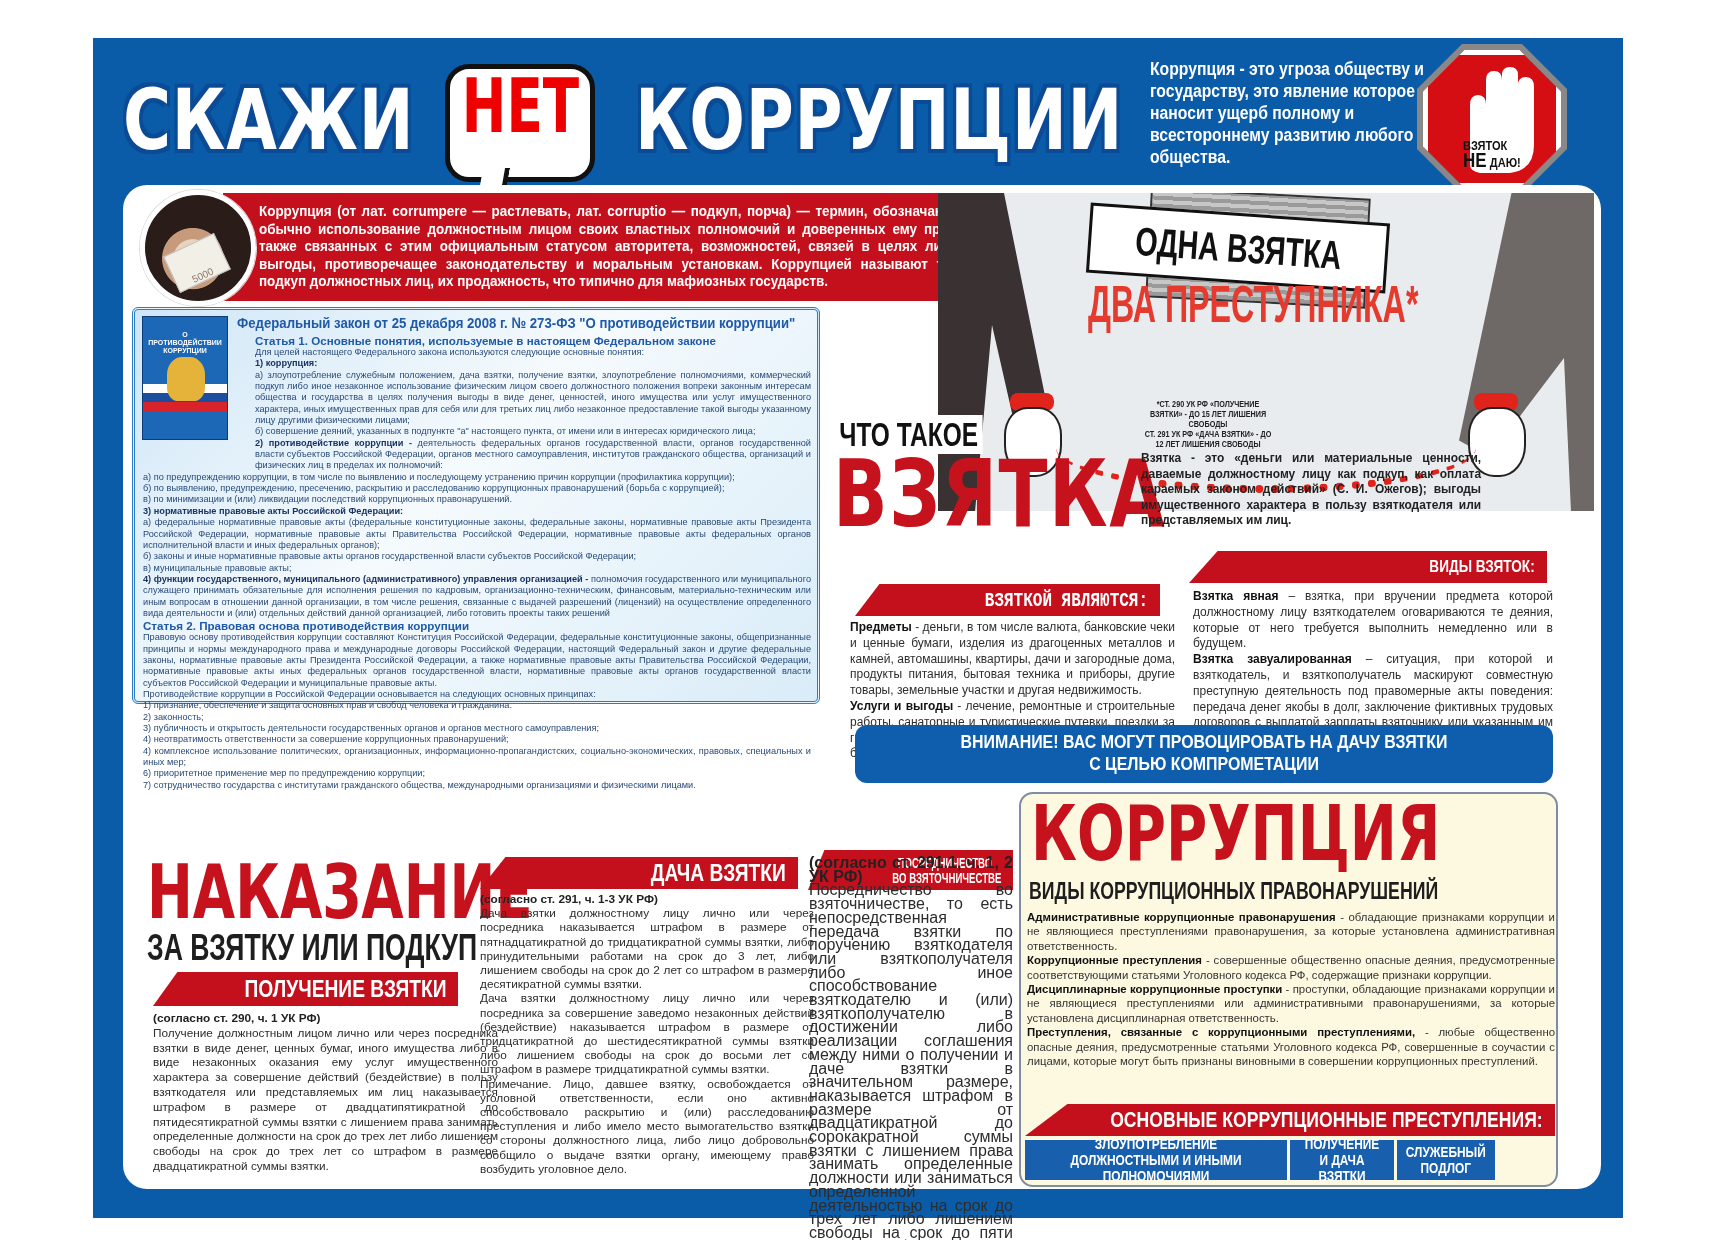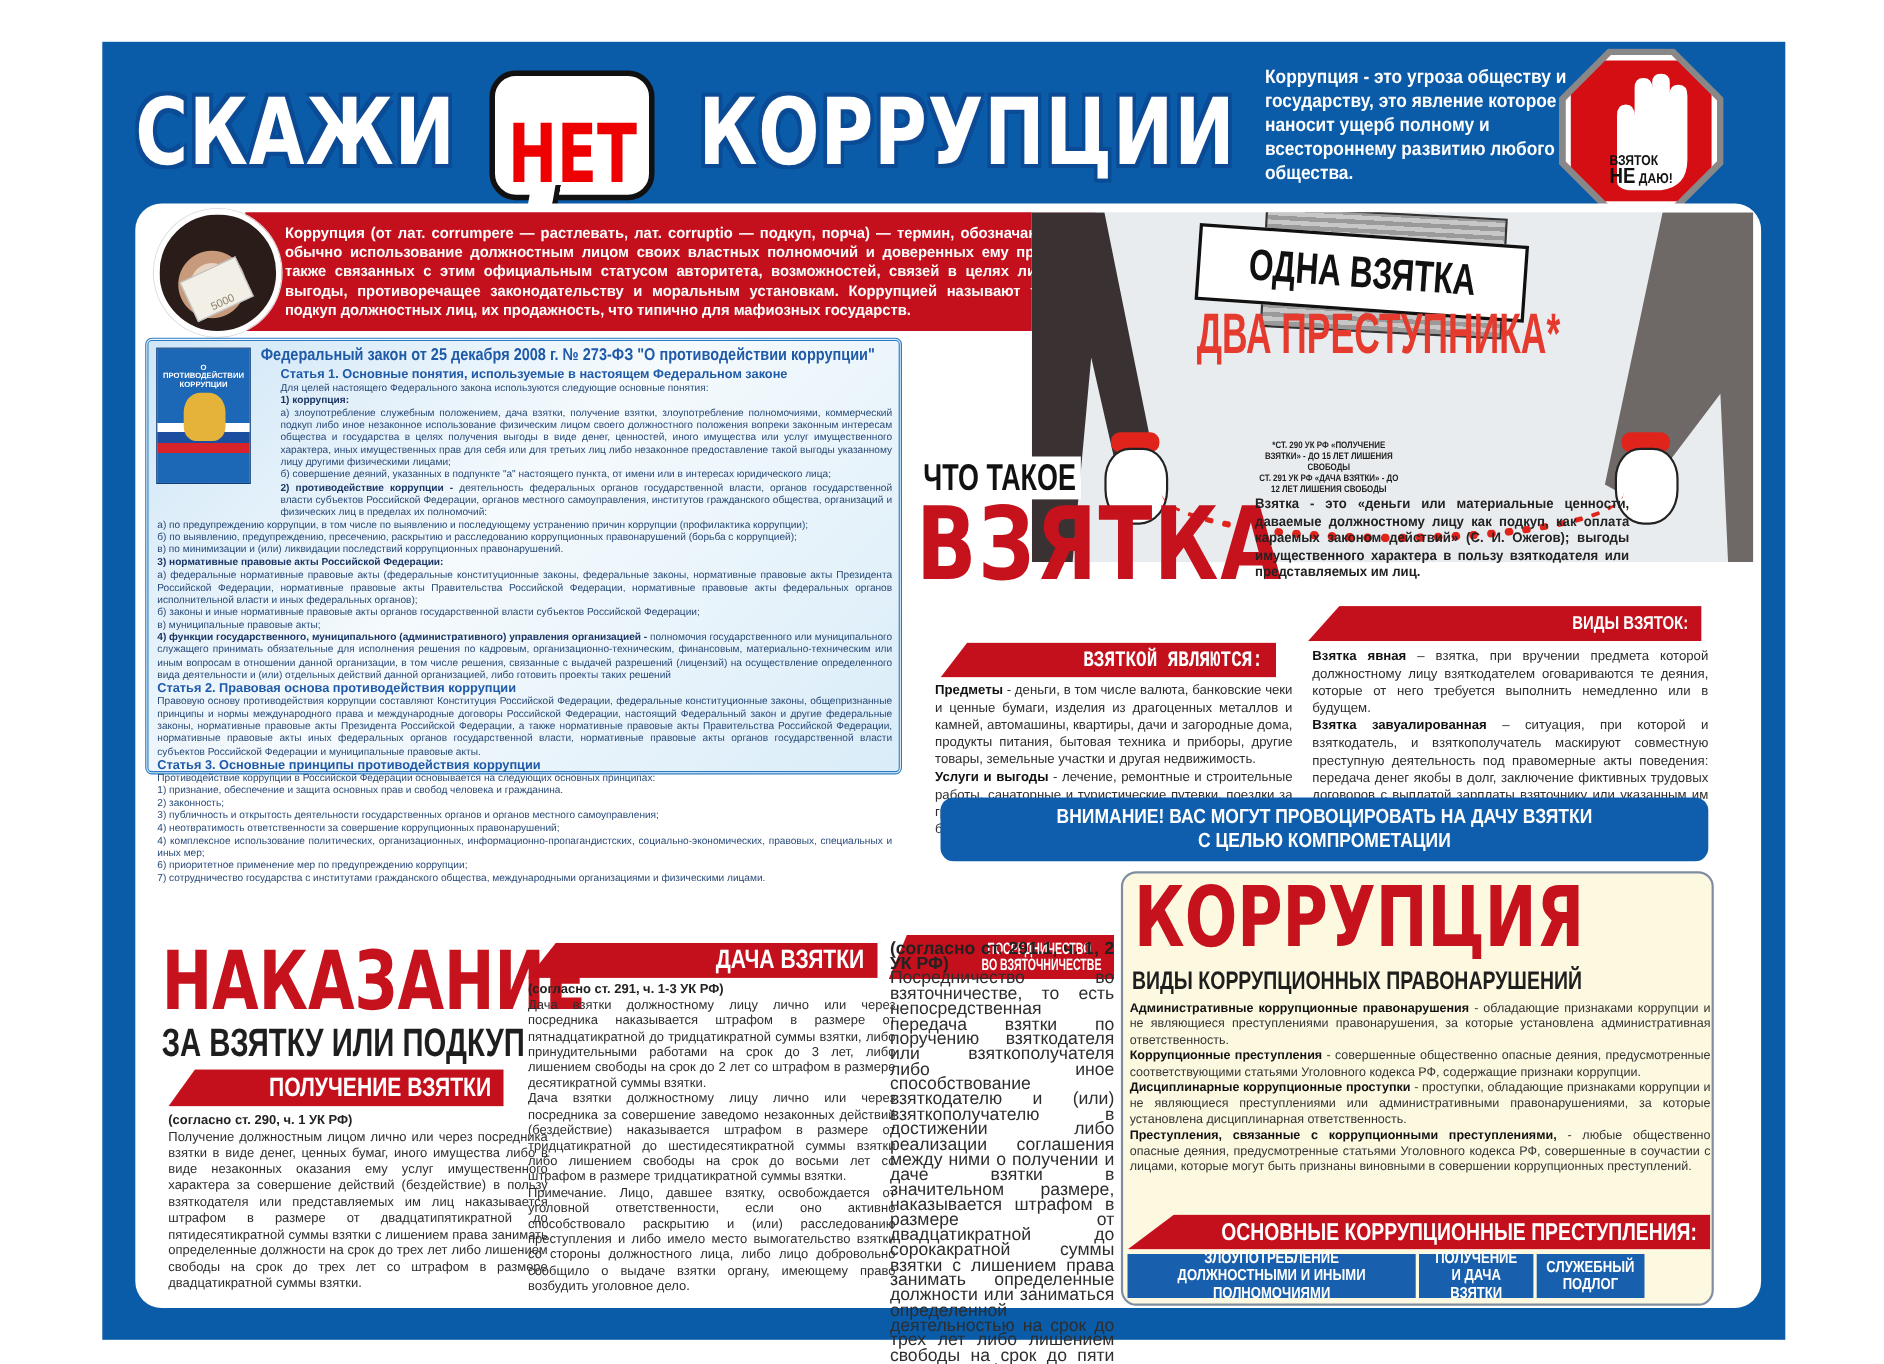--- a/index.html
+++ b/index.html
@@ -16,21 +16,21 @@
   .title-word {
     font-family: "DejaVu Sans", sans-serif; font-weight: 900; color: #fff;
     font-size: 84px; letter-spacing: 1px; transform: scaleX(0.78); transform-origin: left center;
     text-shadow: 0 0 0 #0b3f86, 4px 4px 0 #0b4a94, -4px -4px 0 #0b4a94, 4px -4px 0 #0b4a94, -4px 4px 0 #0b4a94;
     display: inline-block; line-height: 1;
   }
   .title-say { position: absolute; left: 0; top: 18px; }
   .title-net-bubble {
     position: absolute; left: 322px; top: 4px; width: 150px; height: 118px;
     background: #fff; border: 5px solid #111; border-radius: 24px;
-    display: flex; align-items: flex-end; justify-content: center;
+    display: flex; align-items: flex-start; justify-content: center;
   }
   .title-net-bubble::after {
     content: ""; position: absolute; left: 30px; bottom: -26px; width: 22px; height: 30px;
     background: #fff; border-right: 5px solid #111; border-bottom: 5px solid #111;
     border-bottom-right-radius: 20px; transform: skewX(-10deg);
   }
   .title-net { font-family: "DejaVu Sans", sans-serif; font-weight: 900; color: #e00; font-size: 74px; transform: scaleX(0.72); display: inline-block; line-height: 1; }
   .title-corr { position: absolute; left: 512px; top: 18px; }
 
   .intro-text {
@@ -220,21 +220,20 @@
         <div>а)   по предупреждению коррупции, в том числе по выявлению и последующему устранению причин коррупции (профилактика коррупции);</div>
         <div>б)   по выявлению, предупреждению, пресечению, раскрытию и расследованию коррупционных правонарушений (борьба с коррупцией);</div>
         <div>в)   по минимизации и (или) ликвидации последствий коррупционных правонарушений.</div>
         <div><b>3)   нормативные правовые акты Российской Федерации:</b></div>
         <div>а)   федеральные нормативные правовые акты (федеральные конституционные законы, федеральные законы, нормативные правовые акты Президента Российской Федерации, нормативные правовые акты Правительства Российской Федерации, нормативные правовые акты федеральных органов исполнительной власти и иных федеральных органов);</div>
         <div>б)   законы и иные нормативные правовые акты органов государственной власти субъектов Российской Федерации;</div>
         <div>в)   муниципальные правовые акты;</div>
         <div><b>4)   функции государственного, муниципального (административного) управления организацией - </b><span>полномочия государственного или муниципального служащего принимать обязательные для исполнения решения по кадровым, организационно-техническим, финансовым, материально-техническим или иным вопросам в отношении данной организации, в том числе решения, связанные с выдачей разрешений (лицензий) на осуществление определенного вида деятельности и (или) отдельных действий данной организацией, либо готовить проекты таких решений</span></div>
         <div class="art">Статья 2. Правовая основа противодействия коррупции</div>
         <div>Правовую основу противодействия коррупции составляют Конституция Российской Федерации, федеральные конституционные законы, общепризнанные принципы и нормы международного права и международные договоры Российской Федерации, настоящий Федеральный закон и другие федеральные законы, нормативные правовые акты Президента Российской Федерации, а также нормативные правовые акты Правительства Российской Федерации, нормативные правовые акты иных федеральных органов государственной власти, нормативные правовые акты органов государственной власти субъектов Российской Федерации и муниципальные правовые акты.</div>
-        <div class="art">Статья 3. Основные принципы противодействия коррупции</div>
         <div>Противодействие коррупции в Российской Федерации основывается на следующих основных принципах:</div>
         <div>1) признание, обеспечение и защита основных прав и свобод человека и гражданина.</div>
         <div>2) законность;</div>
         <div>3) публичность и открытость деятельности государственных органов и органов местного самоуправления;</div>
         <div>4) неотвратимость ответственности за совершение коррупционных правонарушений;</div>
         <div>4) комплексное использование политических, организационных, информационно-пропагандистских, социально-экономических, правовых, специальных и иных мер;</div>
         <div>6) приоритетное применение мер по предупреждению коррупции;</div>
         <div>7) сотрудничество государства с институтами гражданского общества, международными организациями и физическими лицами.</div>
       </div>
     </div>

